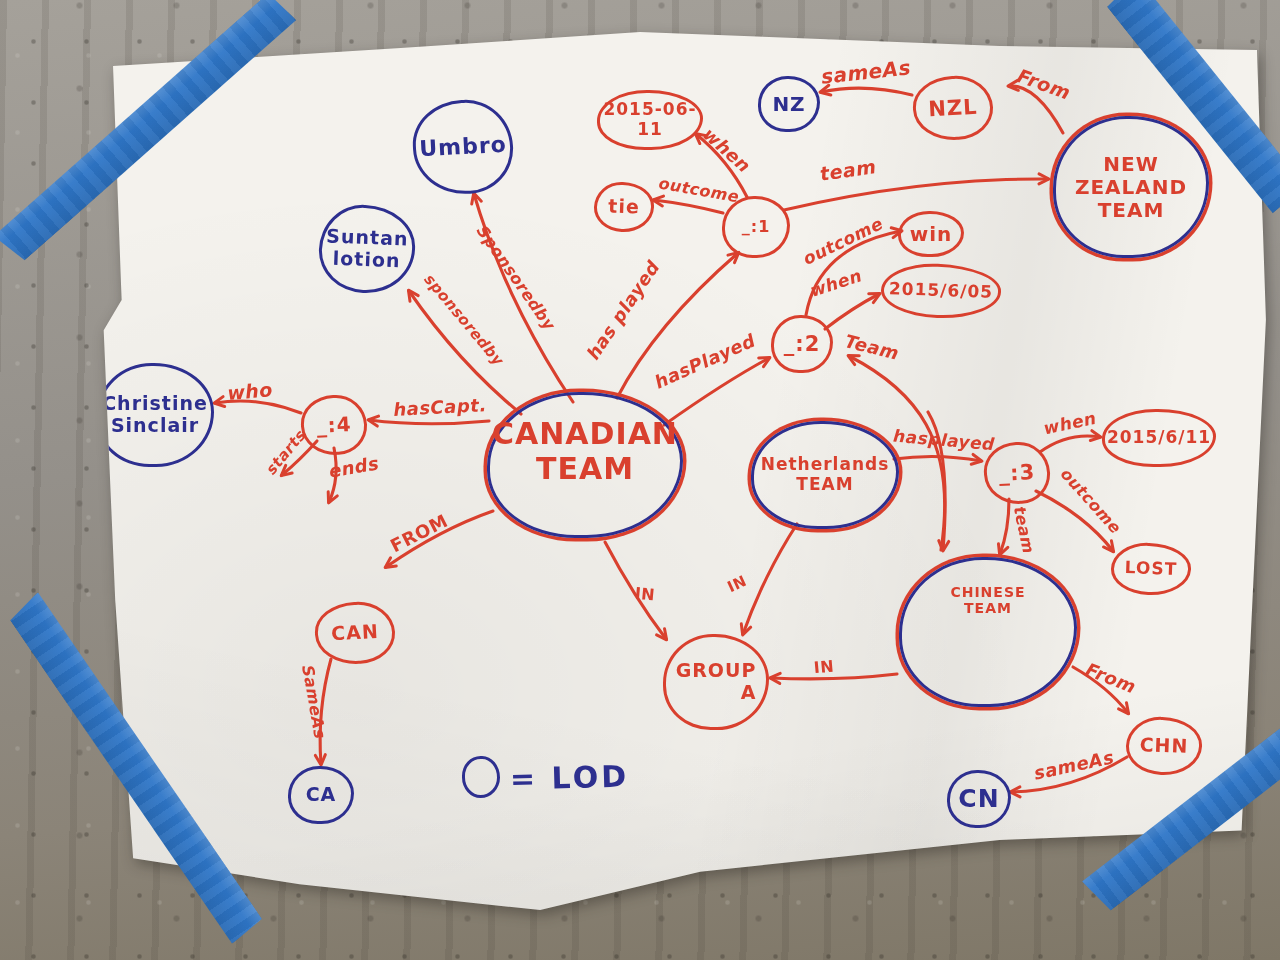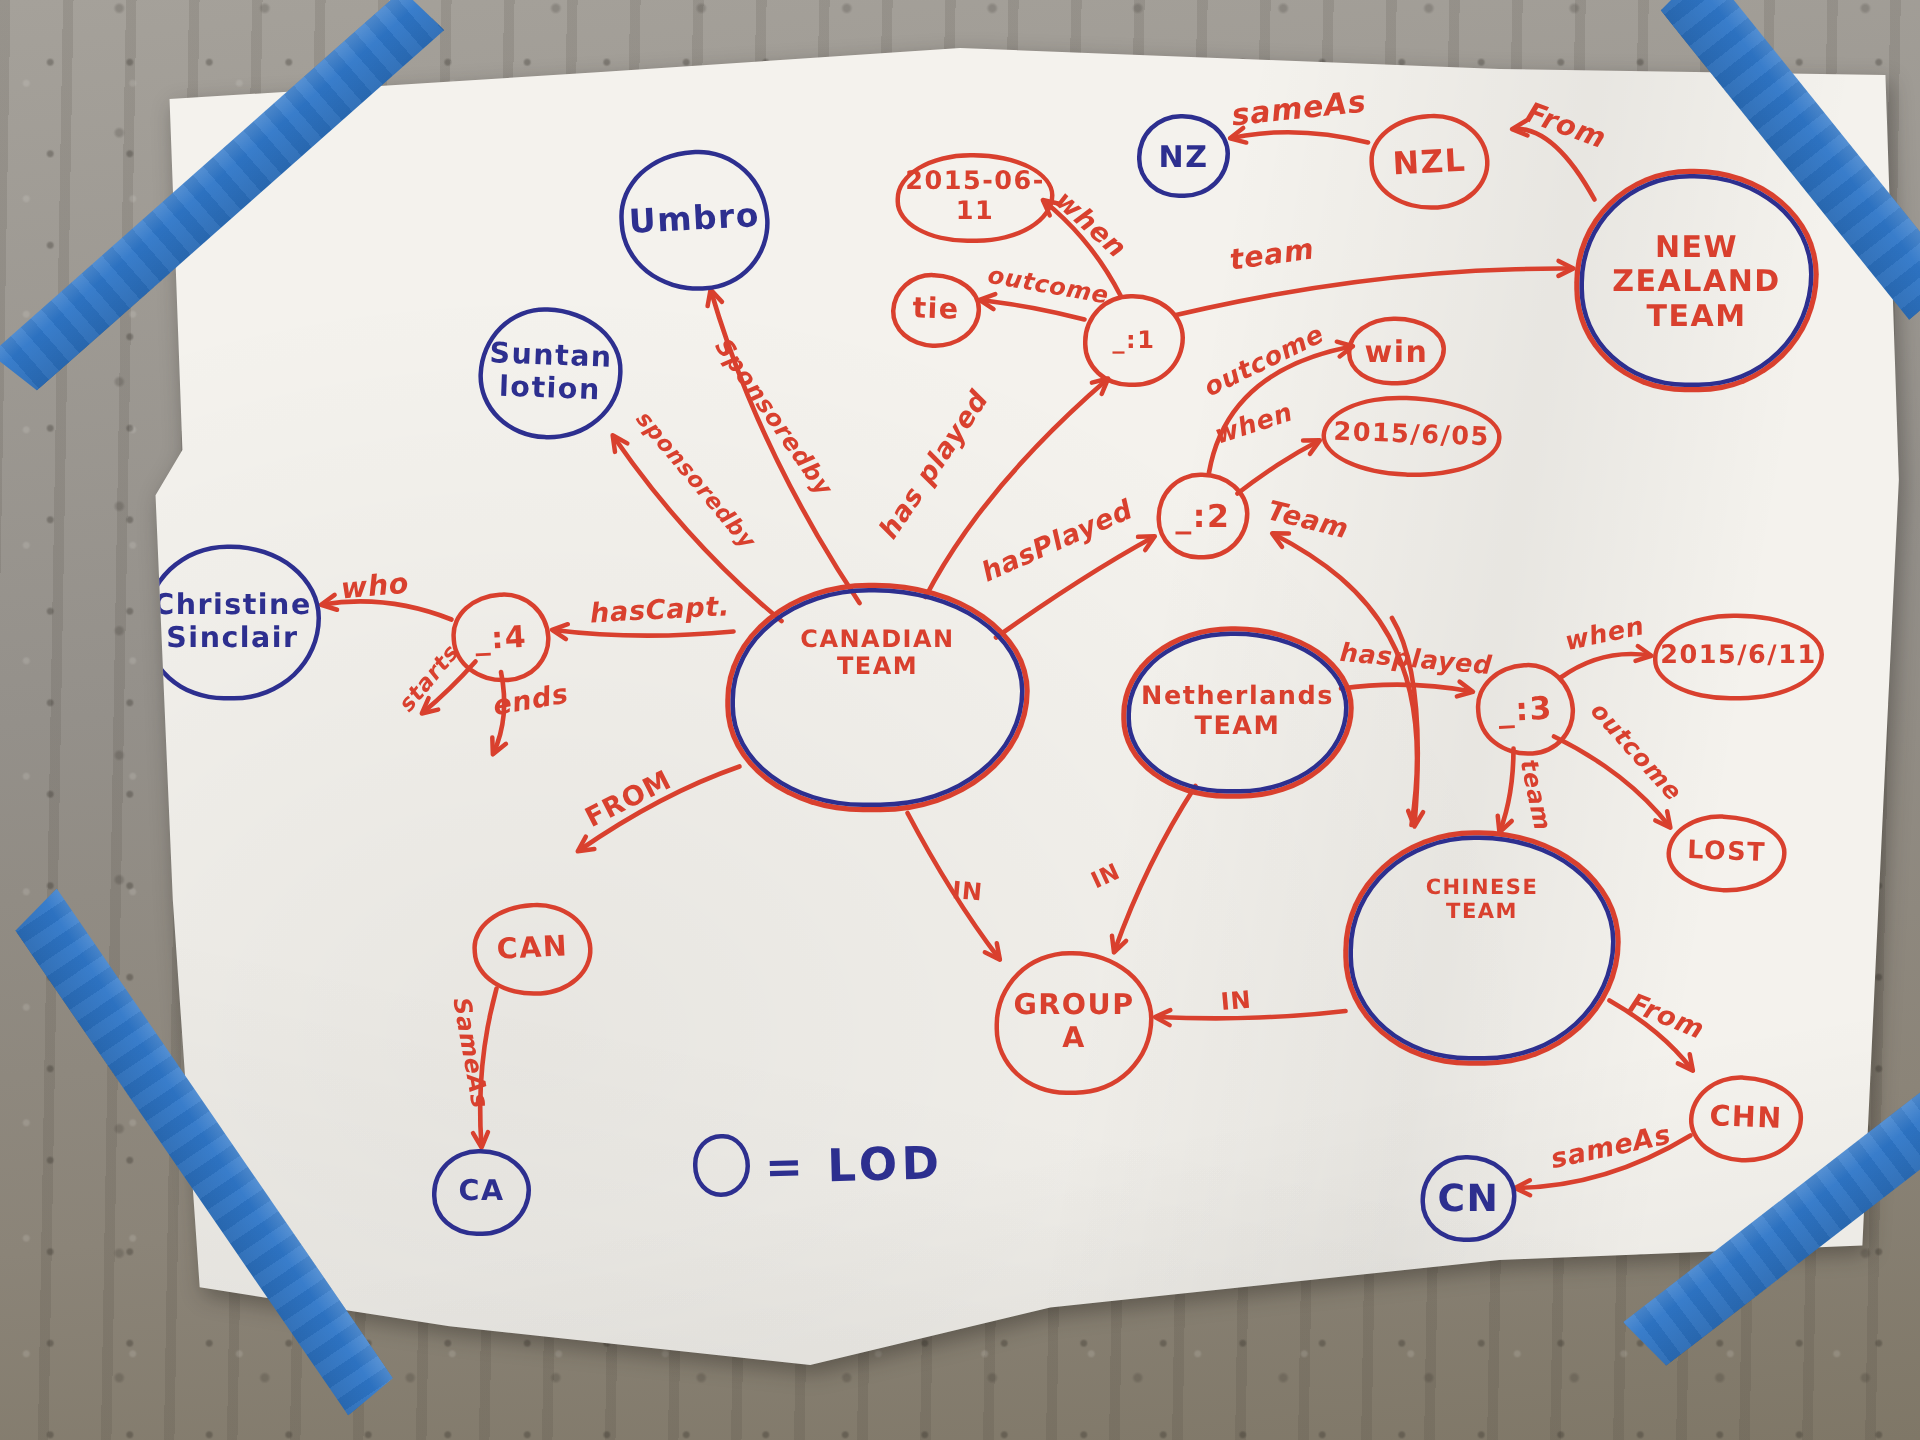--- a/index.html
+++ b/index.html
@@ -105,41 +105,41 @@
           <path d="M 1127,757 Q 1071,791 1011,792" marker-end="url(#ah)"></path>
         </g>
       </svg>
 
       <div class="node blue r2" style="left:413px;top:100px;width:94px;height:88px;font-size:22px;">Umbro</div>
       <div class="node blue r3" style="left:319px;top:205px;width:90px;height:82px;font-size:19px;">Suntan
 lotion</div>
       <div class="node blue" style="left:96px;top:363px;width:112px;height:98px;font-size:19px;">Christine
 Sinclair</div>
       <div class="node red r2" style="left:301px;top:395px;width:60px;height:54px;font-size:20px;">_:4</div>
-      <div class="node double topText" style="left:487px;top:392px;width:196px;height:146px;font-size:16px;padding-top:22px;box-sizing:border-box;">CANADIAN
+      <div class="node double topText" style="left:487px;top:392px;width:196px;height:146px;font-size:30px;padding-top:22px;box-sizing:border-box;">CANADIAN
 TEAM</div>
-      <div class="node red" style="left:597px;top:102px;width:100px;height:54px;font-size:17px;">2015-06-11</div>
+      <div class="node red" style="left:597px;top:90px;width:100px;height:54px;font-size:17px;">2015-06-11</div>
       <div class="node red r3" style="left:594px;top:182px;width:54px;height:44px;font-size:19px;">tie</div>
       <div class="node red" style="left:722px;top:196px;width:62px;height:56px;font-size:16px;">_:1</div>
       <div class="node blue" style="left:758px;top:76px;width:56px;height:50px;font-size:20px;">NZ</div>
       <div class="node red r2" style="left:913px;top:76px;width:74px;height:58px;font-size:21px;">NZL</div>
       <div class="node double" style="left:1053px;top:116px;width:150px;height:136px;font-size:20px;">NEW
 ZEALAND
 TEAM</div>
       <div class="node red" style="left:898px;top:211px;width:60px;height:40px;font-size:20px;">win</div>
       <div class="node red r3" style="left:881px;top:264px;width:114px;height:48px;font-size:17px;">2015/6/05</div>
       <div class="node red" style="left:771px;top:315px;width:56px;height:52px;font-size:21px;">_:2</div>
       <div class="node double" style="left:751px;top:421px;width:142px;height:102px;font-size:17px;">Netherlands
 TEAM</div>
       <div class="node red r2" style="left:984px;top:442px;width:60px;height:56px;font-size:21px;">_:3</div>
       <div class="node red" style="left:1102px;top:409px;width:108px;height:52px;font-size:17px;">2015/6/11</div>
       <div class="node red r3" style="left:1111px;top:543px;width:74px;height:46px;font-size:17px;">LOST</div>
       <div class="node double topText" style="left:899px;top:557px;width:178px;height:150px;font-size:14px;padding-top:24px;box-sizing:border-box;">CHINESE
 TEAM</div>
-      <div class="node red" style="left:663px;top:634px;width:100px;height:90px;font-size:19px;">GROUP
+      <div class="node red" style="left:663px;top:634px;width:100px;height:90px;font-size:19px;text-align:right;">GROUP
 A</div>
       <div class="node red r2" style="left:315px;top:602px;width:74px;height:56px;font-size:19px;">CAN</div>
       <div class="node blue" style="left:288px;top:766px;width:60px;height:52px;font-size:19px;">CA</div>
       <div class="node red r3" style="left:1126px;top:717px;width:70px;height:52px;font-size:19px;">CHN</div>
       <div class="node blue" style="left:947px;top:770px;width:58px;height:52px;font-size:25px;">CN</div>
 
       <div class="elabel" style="left:866px;top:72px;--r:-6deg;font-size:20px;">sameAs</div>
       <div class="elabel" style="left:1044px;top:84px;--r:20deg;font-size:19px;">From</div>
       <div class="elabel" style="left:727px;top:150px;--r:42deg;font-size:18px;">when</div>
       <div class="elabel" style="left:699px;top:190px;--r:10deg;font-size:16px;">outcome</div>

